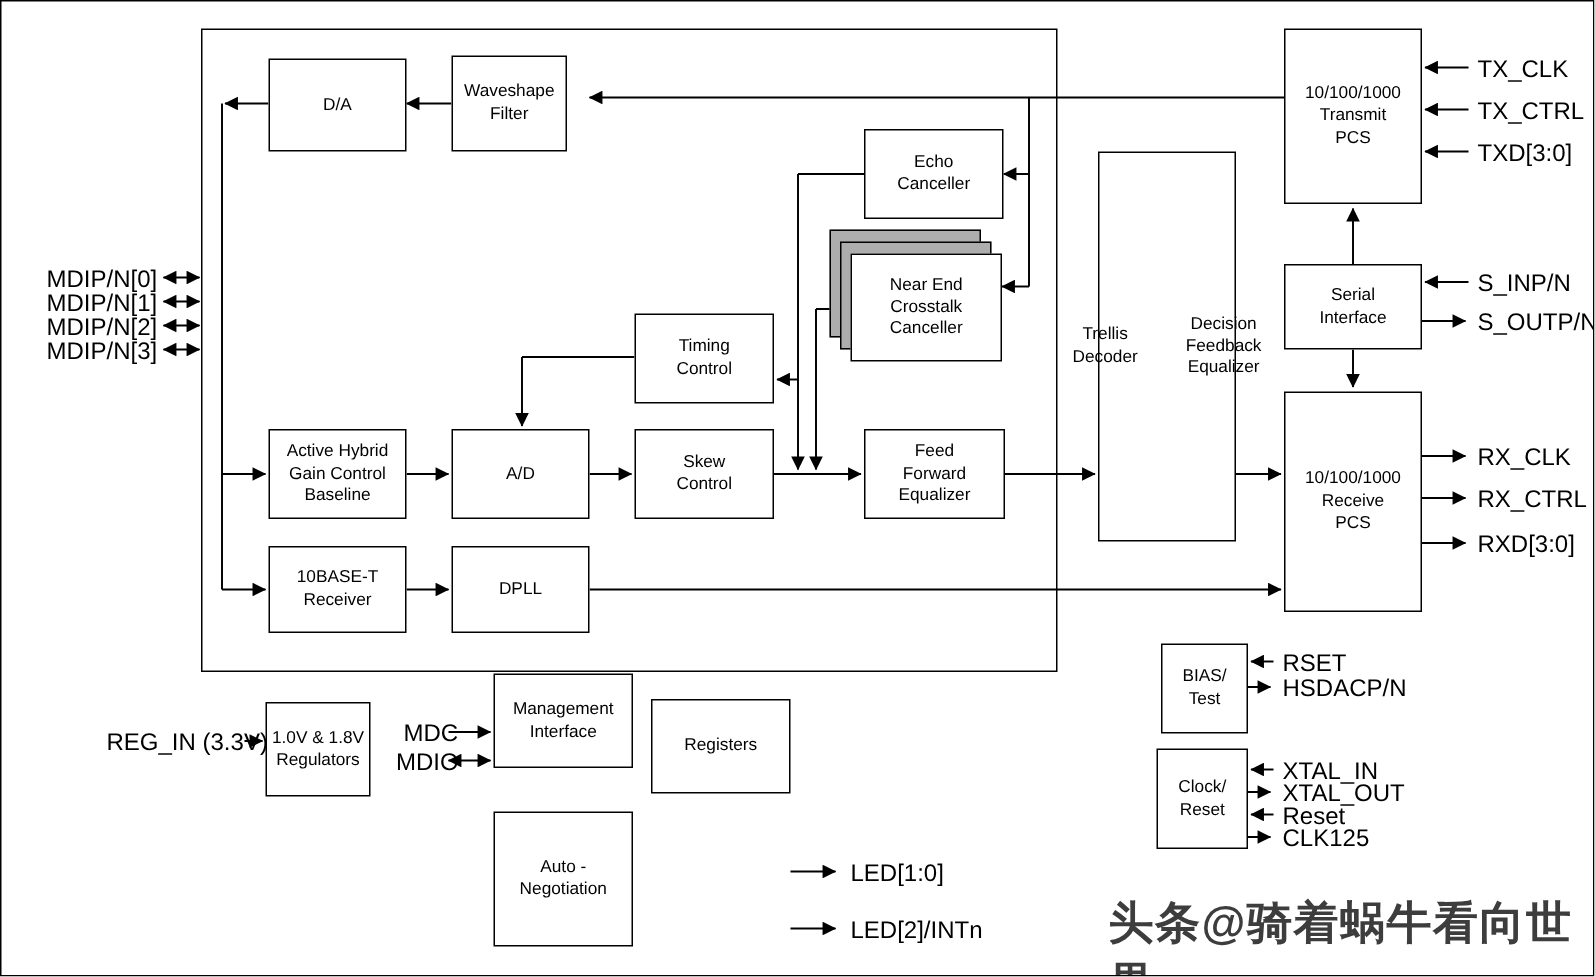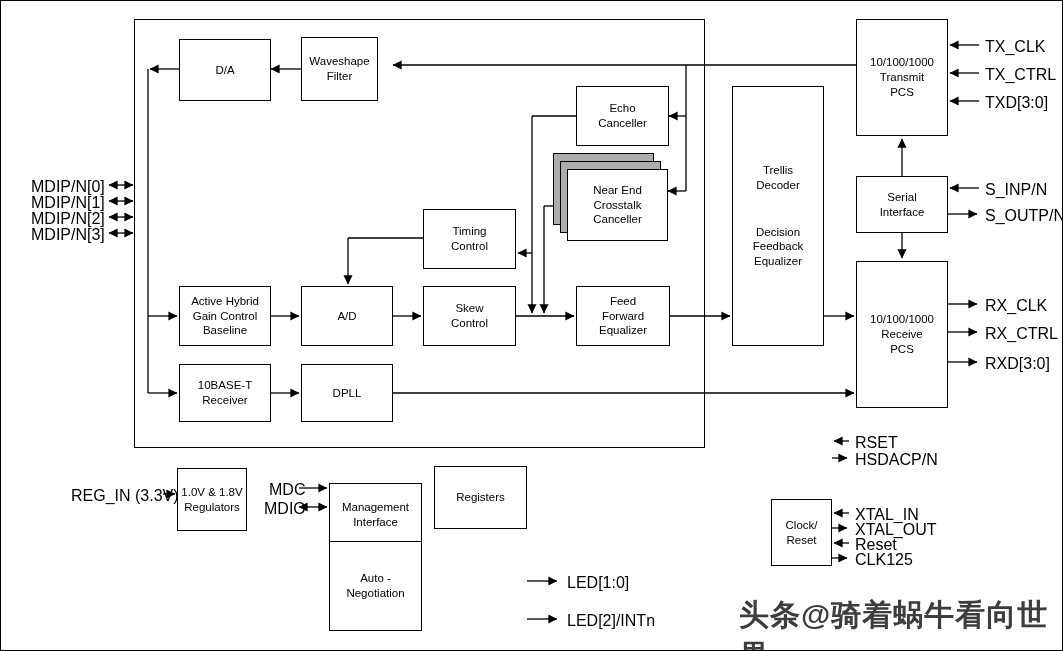--- a/index.html
+++ b/index.html
@@ -23,21 +23,21 @@
     white-space:pre-line;
     font-size:11.5px;line-height:1.3;color:#000;
   }
   .box.gray{background:#adadad;}
   .mainbox{
     position:absolute;
     border:1.5px solid #000;
     box-sizing:border-box;
     background:transparent;
   }
-  .trellis{flex-direction:column;gap:32px;}
+  .trellis{gap:32px;margin-top:15px;}
   .trellis span{white-space:pre-line;text-align:center;}
   .sig{
     position:absolute;
     font-size:16px;line-height:1.15;color:#000;
     white-space:nowrap;
   }
   .watermark{
     position:absolute;
     left:738px;top:594px;
     font-size:30px;font-weight:700;
@@ -159,26 +159,28 @@
 Transmit
 PCS</div>
   <div class="box" style="left:855px;top:175px;width:92px;height:57px">Serial
 Interface</div>
   <div class="box" style="left:855px;top:260px;width:92px;height:147px">10/100/1000
 Receive
 PCS</div>
 
   <div class="box" style="left:176px;top:467px;width:70px;height:63px">1.0V &amp; 1.8V
 Regulators</div>
-  <div class="box" style="left:328px;top:482px;width:93px;height:63px">Management
+  <div class="box" style="left:328px;top:448px;width:93px;height:63px">Management
 Interface</div>
   <div class="box" style="left:433px;top:465px;width:93px;height:63px">Registers</div>
   <div class="box" style="left:328px;top:540px;width:93px;height:90px">Auto -
 Negotiation</div>
 
+  <div class="box" style="left:773px;top:428px;width:58px;height:60px">BIAS/
+Test</div>
   <div class="box" style="left:770px;top:498px;width:61px;height:67px">Clock/
 Reset</div>
 
   <div class="sig" style="left:30px;top:177px">MDIP/N[0]</div>
   <div class="sig" style="left:30px;top:193px">MDIP/N[1]</div>
   <div class="sig" style="left:30px;top:209px">MDIP/N[2]</div>
   <div class="sig" style="left:30px;top:225px">MDIP/N[3]</div>
   <div class="sig" style="left:70px;top:486px">REG_IN (3.3V)</div>
   <div class="sig" style="left:268px;top:480px">MDC</div>
   <div class="sig" style="left:263px;top:499px">MDIO</div>

